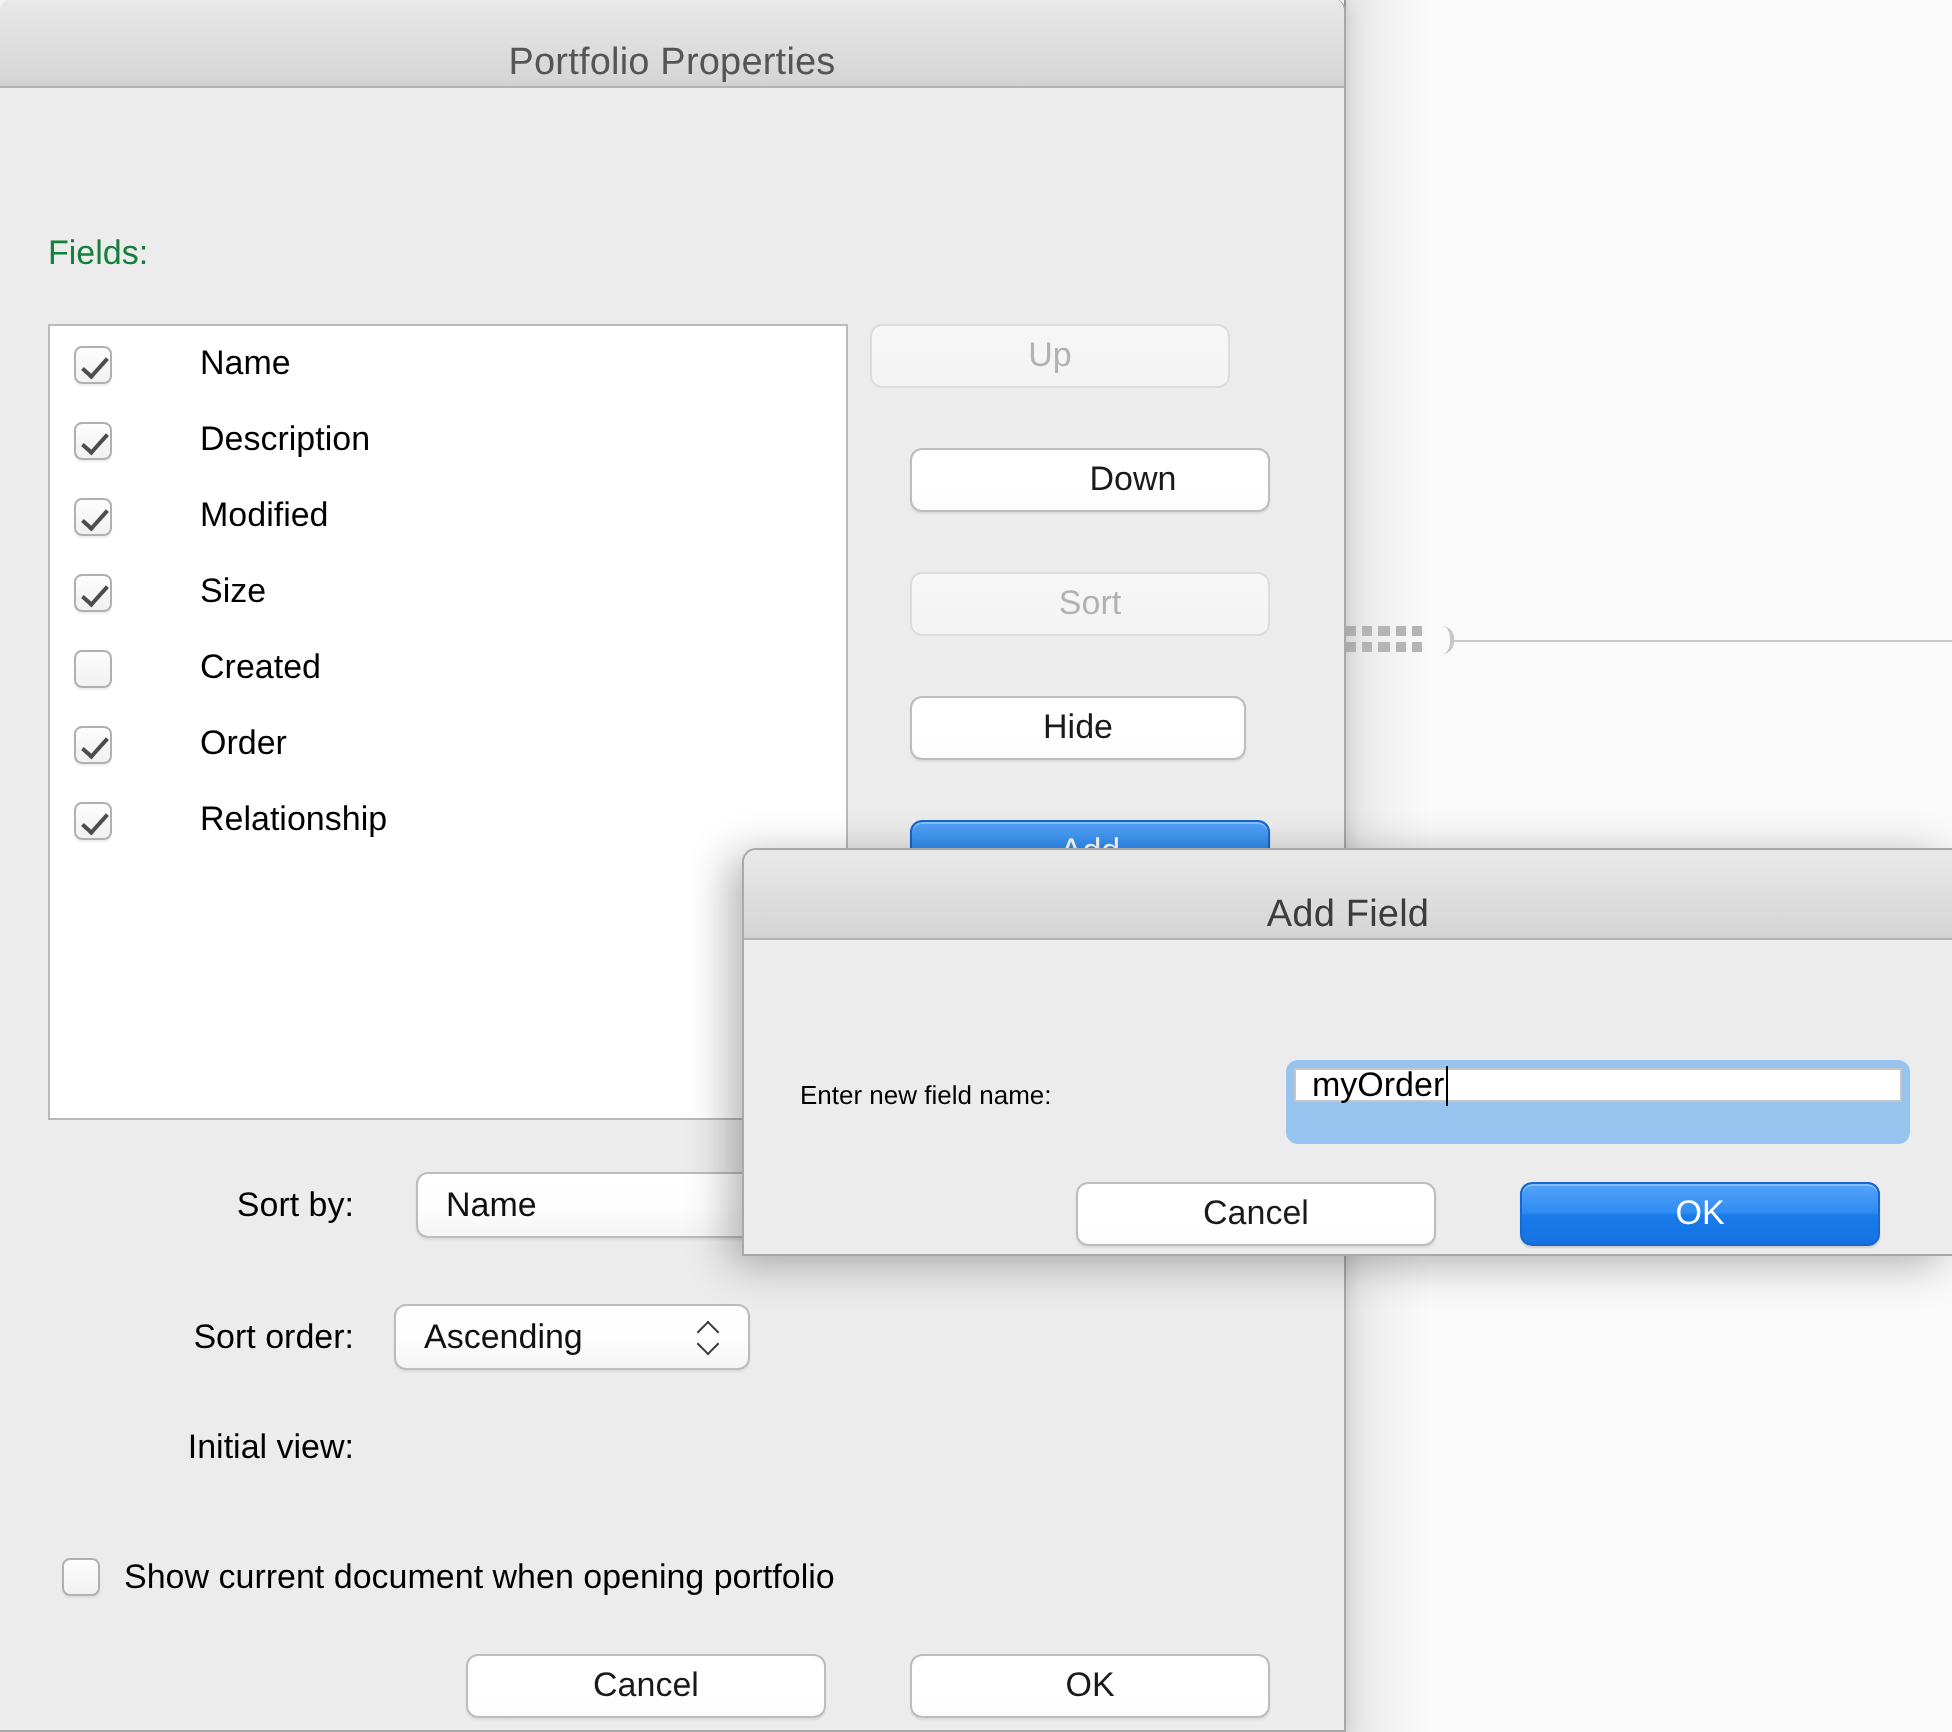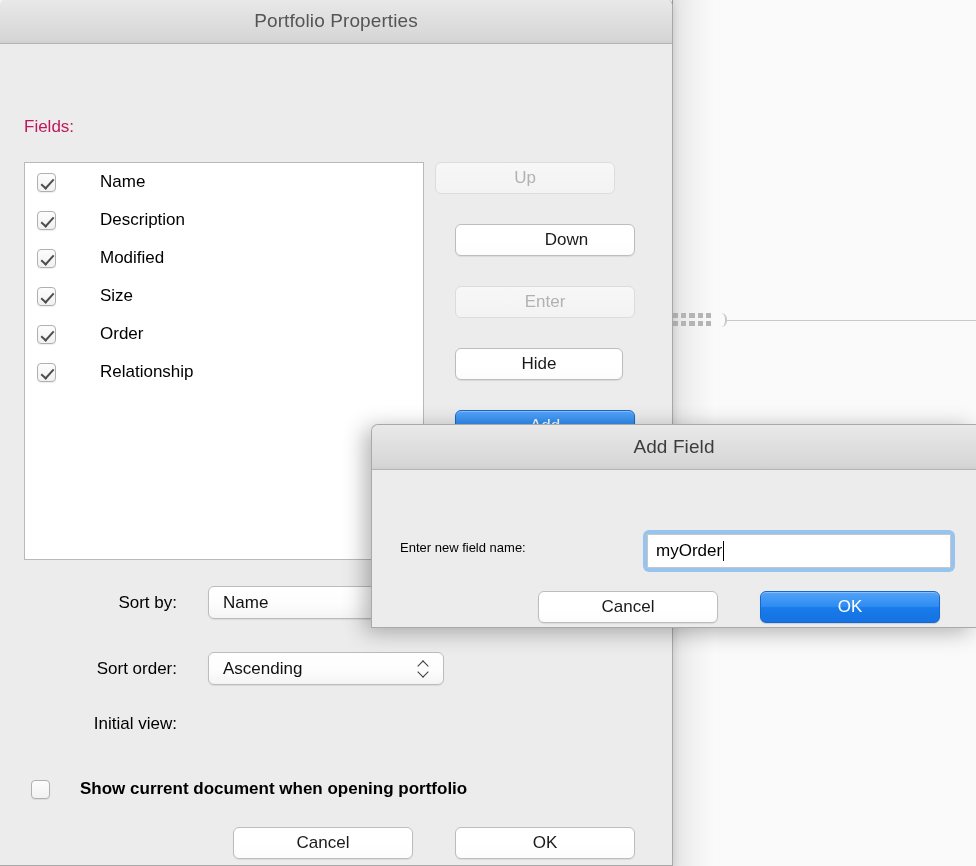--- a/index.html
+++ b/index.html
@@ -67,21 +67,21 @@
   .window {
     position: absolute;
     background: #ececec;
     box-sizing: border-box;
   }
   .titlebar {
     height: 45px;
     background: linear-gradient(to bottom, #e9e9e9 0%, #d6d6d6 92%, #cfcfcf 100%);
     border-bottom: 1px solid #b4b4b4;
     display: flex;
-    align-items: center;
+    align-items: flex-end;
     justify-content: center;
     box-sizing: border-box;
   }
   .titlebar .title {
     font-size: 19px;
     color: #555;
     letter-spacing: .1px;
   }
 
   
@@ -97,21 +97,21 @@
     box-shadow: 0 2px 10px rgba(0,0,0,.14);
     overflow: hidden;
   }
   #main-window .titlebar { border-radius: 6px 6px 0 0; }
 
   .body-pad { position: relative; height: 100%; }
 
   .section-label {
     position: absolute;
     font-size: 17px;
-    color: #be185d;
+    color: #15803d;
     text-align: center;
   }
 
   
   .listbox {
     position: absolute;
     left: 24px;
     top: 118px;
     width: 400px;
     height: 398px;
@@ -229,23 +229,22 @@
   .opt-row .lbl {
     width: 145px;
     text-align: right;
     font-size: 17px;
     color: #000;
   }
 
   .check-row {
     position: absolute;
     display: flex;
-    align-items: center;
-    gap: 30px;
-    font-weight: bold;
+    align-items: flex-start;
+    gap: 12px;
   }
   .check-row .ctext { font-size: 17px; color: #000; }
 
   
   #add-field-dialog {
     left: 371px;
     top: 424px;
     width: 605px;
     height: 204px;
     border: 1px solid #a9a9a9;
@@ -271,21 +270,21 @@
     height: 42px;
     border-radius: 6px;
     background: #97c4ef;
     box-sizing: border-box;
   }
   .textfield {
     position: absolute;
     left: 275px;
     top: 64px;
     width: 304px;
-    height: 34px;
+    height: 17px;
     background: #fff;
     border: 1px solid #c6c6c6;
     box-sizing: border-box;
     display: flex;
     align-items: center;
     padding-left: 8px;
     font-size: 17px;
     color: #000;
   }
   .caret {
@@ -338,47 +337,51 @@
         </div>
         <div class="list-row">
           <span class="cbox checked"></span>
           <span class="label">Modified</span>
         </div>
         <div class="list-row">
           <span class="cbox checked"></span>
           <span class="label">Size</span>
         </div>
         <div class="list-row">
+          <span class="cbox"></span>
+          <span class="label">Created</span>
+        </div>
+        <div class="list-row">
           <span class="cbox checked"></span>
           <span class="label">Order</span>
         </div>
         <div class="list-row">
           <span class="cbox checked"></span>
           <span class="label">Relationship</span>
         </div>
       </div>
 
     <div id="side-buttons">
         <div class="btn disabled" style="left: 435px; width: 180px; top: 118px;">Up</div>
         <div class="btn" style="left: 455px; width: 180px; top: 180px; padding-left: 43px;">Down</div>
-        <div class="btn disabled" style="left: 455px; width: 180px; top: 242px;">Enter</div>
+        <div class="btn disabled" style="left: 455px; width: 180px; top: 242px;">Sort</div>
         <div class="btn" style="left: 455px; width: 168px; top: 304px;">Hide</div>
         <div class="btn primary" style="left: 455px; width: 180px; top: 366px;">Add</div>
       </div>
 
     <div id="option-rows">
         <div class="opt-row" style="left: 0px; top: 542px;">
           <span class="lbl">Sort by:</span>
           <span class="popup" style="position: relative; margin-left: 31px; width: 184px;">
             <span class="val">Name</span>
           </span>
         </div>
         <div class="opt-row" style="left: 0px; top: 608px;">
           <span class="lbl">Sort order:</span>
-          <span class="popup" style="position: relative; margin-left: 31px; width: 236px;">
+          <span class="popup" style="position: relative; margin-left: 20px; width: 178px;">
             <span class="val">Ascending</span>
             <span class="chev"></span>
           </span>
         </div>
         <div class="opt-row" style="left: 0px; top: 670px;">
           <span class="lbl">Initial view:</span>
         </div>
       </div>
 
     <div class="check-row" style="left:31px; top:735px;">

